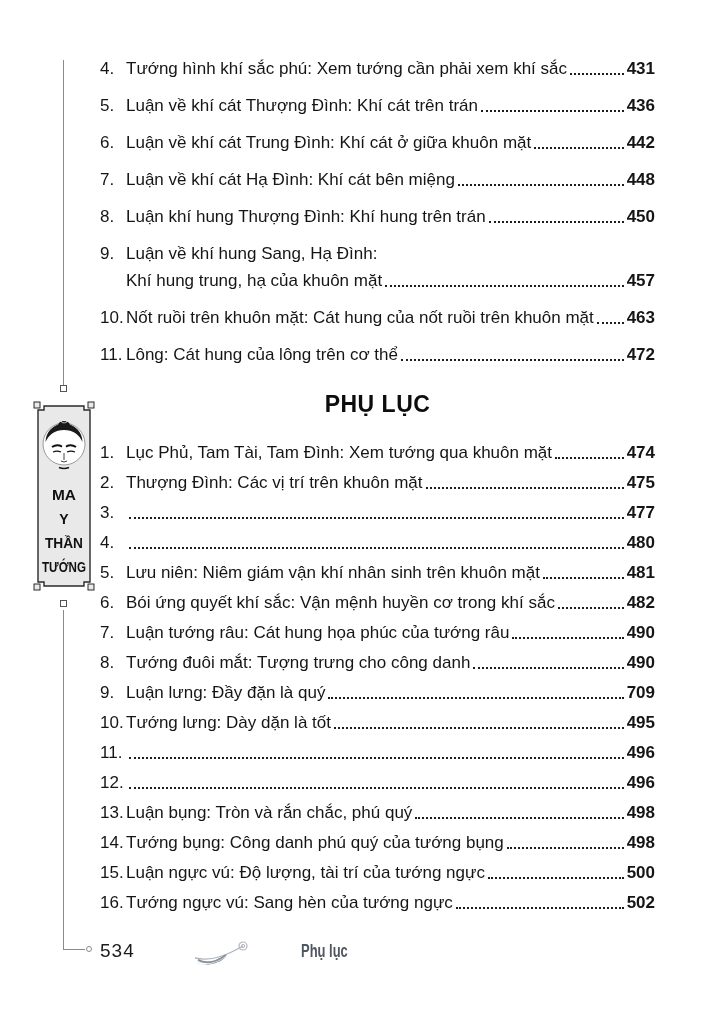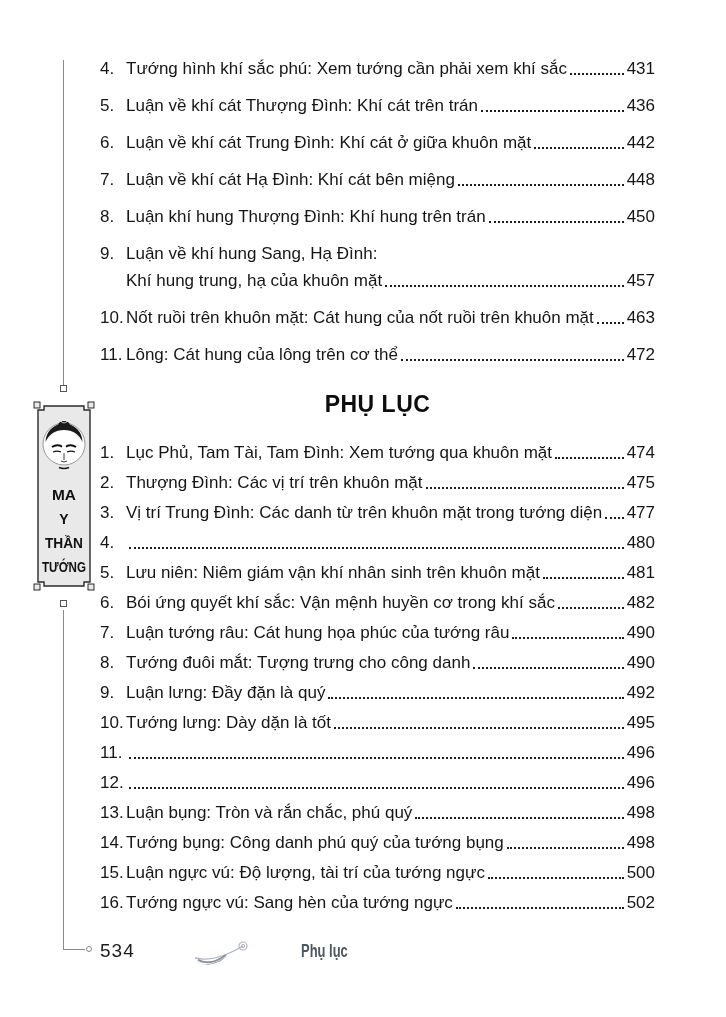--- a/index.html
+++ b/index.html
@@ -17,21 +17,21 @@
   #sq-top{left:60px;top:385px;}
   #sq-bottom{left:60px;top:600px;}
   #dot-end{position:absolute;left:86px;top:946px;width:6px;height:6px;border:1px solid #8a8a8a;border-radius:50%;background:#fff;box-sizing:border-box;}
   #plaque{position:absolute;left:32px;top:400px;}
   
   #col{position:absolute;left:100px;top:58px;width:555px;}
   .row{display:flex;align-items:flex-end;font-size:17px;line-height:21px;margin-bottom:16px;}
   .row .num{width:26px;flex:0 0 auto;}
   .row .title{flex:0 1 auto;white-space:nowrap;}
   .row .dots{flex:1 1 auto;margin:0 3px;border-bottom:2px dotted #1c1c1c;transform:translateY(-4px);min-width:8px;}
-  .row .pg{flex:0 0 auto;}
+  .row .pg{flex:0 0 auto;font-weight:bold;}
   .row.cont{margin-top:-10px;}
   .row.cont .num{visibility:hidden;}
   #appendix-list .row{margin-bottom:9px;}
   #appendix-heading{
     text-align:center;font-size:23px;font-weight:bold;letter-spacing:.5px;
     margin:26px 0 24px 0;color:#0d0d0d;
   }
   #toc-top-list{margin-bottom:0;}
   
   #footer{position:absolute;left:100px;top:934px;display:flex;align-items:center;gap:44px;}
@@ -148,21 +148,20 @@
         <span class="pg">474</span>
       </div>
       <div class="row">
         <span class="num">2.</span>
         <span class="title">Thượng Đình: Các vị trí trên khuôn mặt</span>
         <span class="dots"></span>
         <span class="pg">475</span>
       </div>
       <div class="row">
         <span class="num">3.</span>
-        <span class="title">Vị trí Trung Đình: Các danh từ trên khuôn mặt trong tướng diện</span>
         <span class="dots"></span>
         <span class="pg">477</span>
       </div>
       <div class="row">
         <span class="num">4.</span>
         <span class="dots"></span>
         <span class="pg">480</span>
       </div>
       <div class="row">
         <span class="num">5.</span>
@@ -185,21 +184,21 @@
       <div class="row">
         <span class="num">8.</span>
         <span class="title">Tướng đuôi mắt: Tượng trưng cho công danh</span>
         <span class="dots"></span>
         <span class="pg">490</span>
       </div>
       <div class="row">
         <span class="num">9.</span>
         <span class="title">Luận lưng: Đầy đặn là quý</span>
         <span class="dots"></span>
-        <span class="pg">492</span>
+        <span class="pg">709</span>
       </div>
       <div class="row">
         <span class="num">10.</span>
         <span class="title">Tướng lưng: Dày dặn là tốt</span>
         <span class="dots"></span>
         <span class="pg">495</span>
       </div>
       <div class="row">
         <span class="num">11.</span>
         <span class="dots"></span>

